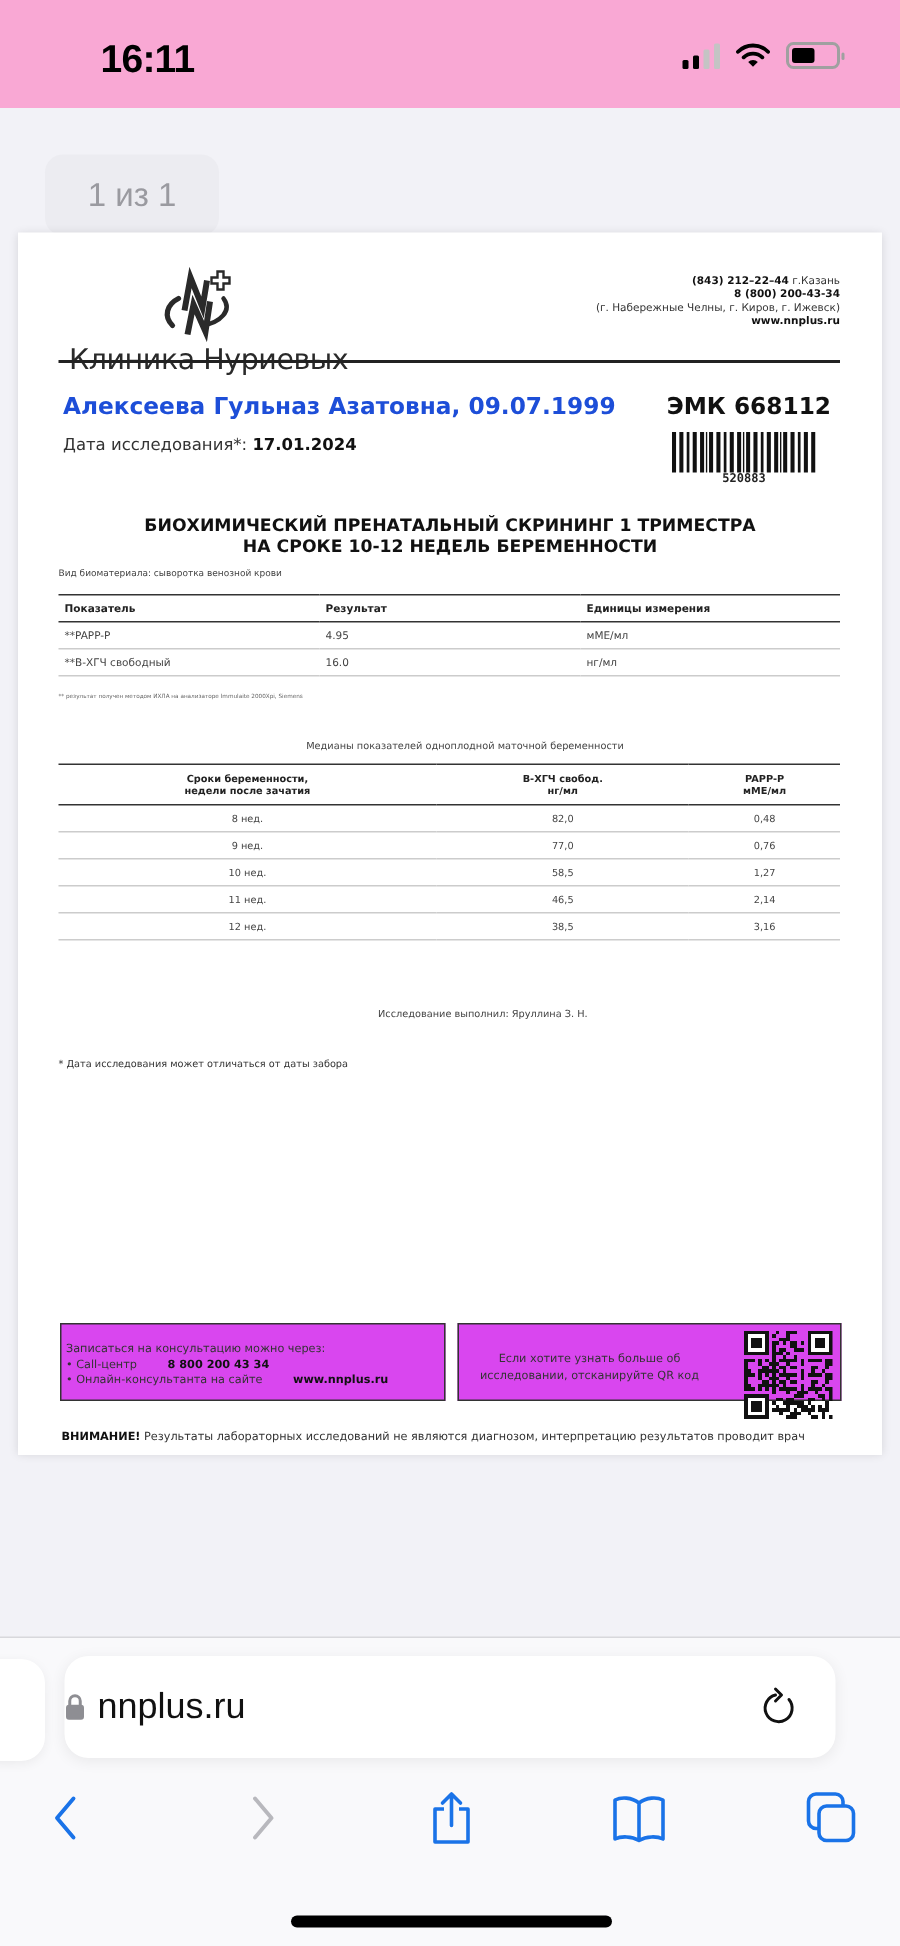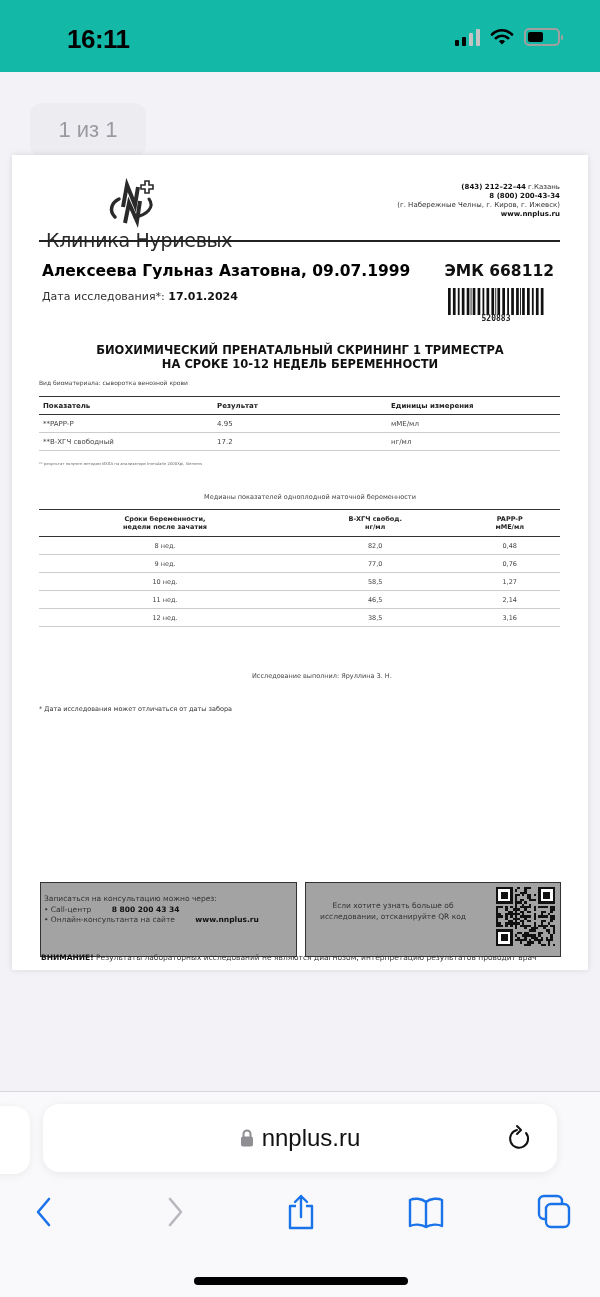--- a/index.html
+++ b/index.html
@@ -1,39 +1,39 @@
 <!DOCTYPE html>
 <html><head>
 <meta charset="utf-8">
 <style>
   * { box-sizing: border-box; margin: 0; padding: 0; }
   html, body { width: 600px; height: 1297px; overflow: hidden; }
   body { background: #f2f2f7; font-family: "DejaVu Sans", sans-serif; color: #111; position: relative; }
 
-  .status-bar { position: absolute; top: 0; left: 0; width: 600px; height: 72px; background: #14b8a6; }
+  .status-bar { position: absolute; top: 0; left: 0; width: 600px; height: 72px; background: #f9a8d4; }
   .status-time { position: absolute; left: 67px; top: 24px; font-family: "Liberation Sans", sans-serif; font-weight: bold; font-size: 26px; color: #000; letter-spacing: -0.5px; }
   .status-icons { position: absolute; right: 40px; top: 28px; display: flex; align-items: center; gap: 10px; }
   .signal { display: flex; align-items: flex-end; gap: 3px; height: 18px; }
   .signal span { width: 4px; border-radius: 1px; display: block; }
   .battery { width: 36px; height: 18px; border: 2px solid #a0a0a0; border-radius: 5px; position: relative; padding: 2px; }
   .battery .fill { width: 55%; height: 100%; background: #000; border-radius: 2px; }
   .battery::after { content: ""; position: absolute; right: -5px; top: 5px; width: 2px; height: 5px; background: #a0a0a0; border-radius: 1px; }
 
   .page-counter { position: absolute; left: 30px; top: 103px; width: 116px; height: 54px; background: #ececf1; border-radius: 12px; display: flex; align-items: center; justify-content: center; font-family: "Liberation Sans", sans-serif; font-size: 22px; color: #9a9aa0; }
 
   .doc-page { position: absolute; left: 12px; top: 155px; width: 576px; height: 815px; background: #fff; box-shadow: 0 0 6px rgba(0,0,0,0.12); }
 
   .logo { position: absolute; left: 28px; top: 22px; display: flex; align-items: center; flex-direction: column; }
   .logo-mark { width: 62px; height: 52px; }
   .logo-text { font-family: "DejaVu Sans", sans-serif; font-size: 19px; color: #2a2a2a; margin-left: 6px; letter-spacing: -0.3px; }
   .contacts { position: absolute; right: 28px; top: 28px; text-align: right; font-size: 7px; line-height: 9px; color: #333; }
   .contacts b { color: #111; }
   .hr-top { position: absolute; left: 27px; right: 28px; top: 85px; height: 2px; background: #222; }
 
-  .patient-name { position: absolute; left: 30px; top: 107px; font-size: 15.5px; font-weight: bold; color: #000000; }
+  .patient-name { position: absolute; left: 30px; top: 107px; font-size: 15.5px; font-weight: bold; color: #1d4ed8; }
   .emk { position: absolute; right: 34px; top: 107px; font-size: 15.5px; font-weight: bold; color: #111; }
   .study-date { position: absolute; left: 30px; top: 135px; font-size: 11px; color: #333; }
   .study-date b { color: #111; }
   .barcode { position: absolute; left: 435px; top: 133px; width: 98px; height: 34px; }
   .barcode-num { position: absolute; left: 435px; top: 160px; width: 98px; text-align: center; font-family: "DejaVu Sans Mono", monospace; font-size: 8px; font-weight: bold; color: #222; background: #fff; line-height: 8px; }
 
   .title { position: absolute; left: 0; right: 0; top: 188px; text-align: center; font-size: 11.5px; font-weight: bold; line-height: 14px; color: #111; }
   .biomaterial { position: absolute; left: 27px; top: 224px; font-size: 6px; color: #444; }
 
   .tbl { position: absolute; left: 27px; right: 28px; border-collapse: collapse; width: 521px; }
@@ -44,34 +44,34 @@
   .method-note { position: absolute; left: 27px; top: 306px; font-size: 3.8px; color: #666; }
 
   .medians-caption { position: absolute; left: 0; right: 0; top: 338px; text-align: center; font-size: 6.5px; color: #444; margin-left: 20px; }
   .medians { top: 354px; }
   .medians th { font-size: 6.5px; font-weight: bold; text-align: center; padding: 3px 4px; border-top: 1.5px solid #333; border-bottom: 1.5px solid #333; color: #222; line-height: 8px; height: 27px; }
   .medians td { font-size: 6.5px; color: #444; text-align: center; height: 18px; border-bottom: 1.5px solid #ccc; }
 
   .performed-by { position: absolute; left: 240px; top: 517px; font-size: 6.5px; color: #444; }
   .date-note { position: absolute; left: 27px; top: 550px; font-size: 6.5px; color: #333; }
 
-  .box { position: absolute; top: 727px; height: 75px; border: 1.5px solid #333; background: #a3a3a3; }
+  .box { position: absolute; top: 727px; height: 52px; border: 1.5px solid #333; background: #d946ef; }
   .box-left { left: 28px; width: 257px; padding: 11px 3px; font-size: 7.5px; line-height: 10.5px; color: #333; }
   .box-left b { color: #111; padding-left: 18px; }
   .box-right { left: 293px; width: 256px; }
   .qr-text { position: absolute; left: 12px; top: 18px; width: 150px; text-align: center; font-size: 7.5px; line-height: 10.5px; color: #333; }
   .qr { position: absolute; right: 5px; top: 4px; width: 59px; height: 59px; }
   .warning { position: absolute; left: 29px; top: 798px; font-size: 7.5px; color: #333; white-space: nowrap; }
   .warning b { color: #111; }
 
   .bottom-sep { position: absolute; top: 1091px; left: 0; width: 600px; height: 1px; background: #d8d8dc; }
   .toolbar { position: absolute; top: 1092px; left: 0; width: 600px; height: 205px; background: #f9f9fb; }
   .prev-tab { position: absolute; left: -20px; top: 14px; width: 50px; height: 68px; background: #fff; border-radius: 16px; box-shadow: 0 2px 8px rgba(0,0,0,0.06); }
   .url-bar { position: absolute; left: 43px; top: 12px; width: 514px; height: 68px; background: #fff; border-radius: 16px; box-shadow: 0 2px 10px rgba(0,0,0,0.07); }
-  .url-content { position: absolute; left: 0; right: 0; top: 0; height: 68px; display: flex; align-items: center; justify-content: center; }
+  .url-content { position: absolute; left: 0; right: 0; top: 0; height: 68px; display: flex; align-items: center; }
   .url-text { font-family: "Liberation Sans", sans-serif; font-size: 24px; color: #111; margin-left: 8px; }
   .reload { position: absolute; right: 22px; top: 20px; width: 28px; height: 28px; }
   .nav-icons { position: absolute; top: 100px; left: 0; width: 600px; height: 50px; }
   .nav-icons .ni { position: absolute; top: 0; height: 40px; width: 40px; display: flex; align-items: center; justify-content: center; }
   .home-indicator { position: absolute; left: 194px; top: 1277px; width: 214px; height: 8px; background: #000; border-radius: 4px; }
 </style>
 </head>
 <body>
 
 <div class="status-bar">
@@ -164,21 +164,21 @@
       </tr>
     </thead>
     <tbody>
       <tr>
         <td>**PAPP-P</td>
         <td>4.95</td>
         <td>мМЕ/мл</td>
       </tr>
       <tr>
         <td>**B-ХГЧ свободный</td>
-        <td>17.2</td>
+        <td>16.0</td>
         <td>нг/мл</td>
       </tr>
     </tbody>
   </table>
   <div class="method-note">** результат получен методом ИХЛА на анализаторе Immulaite 2000Xpi, Siemens</div>
 
   <div class="medians-caption">Медианы показателей одноплодной маточной беременности</div>
   <table class="tbl medians">
     <thead>
       <tr>

